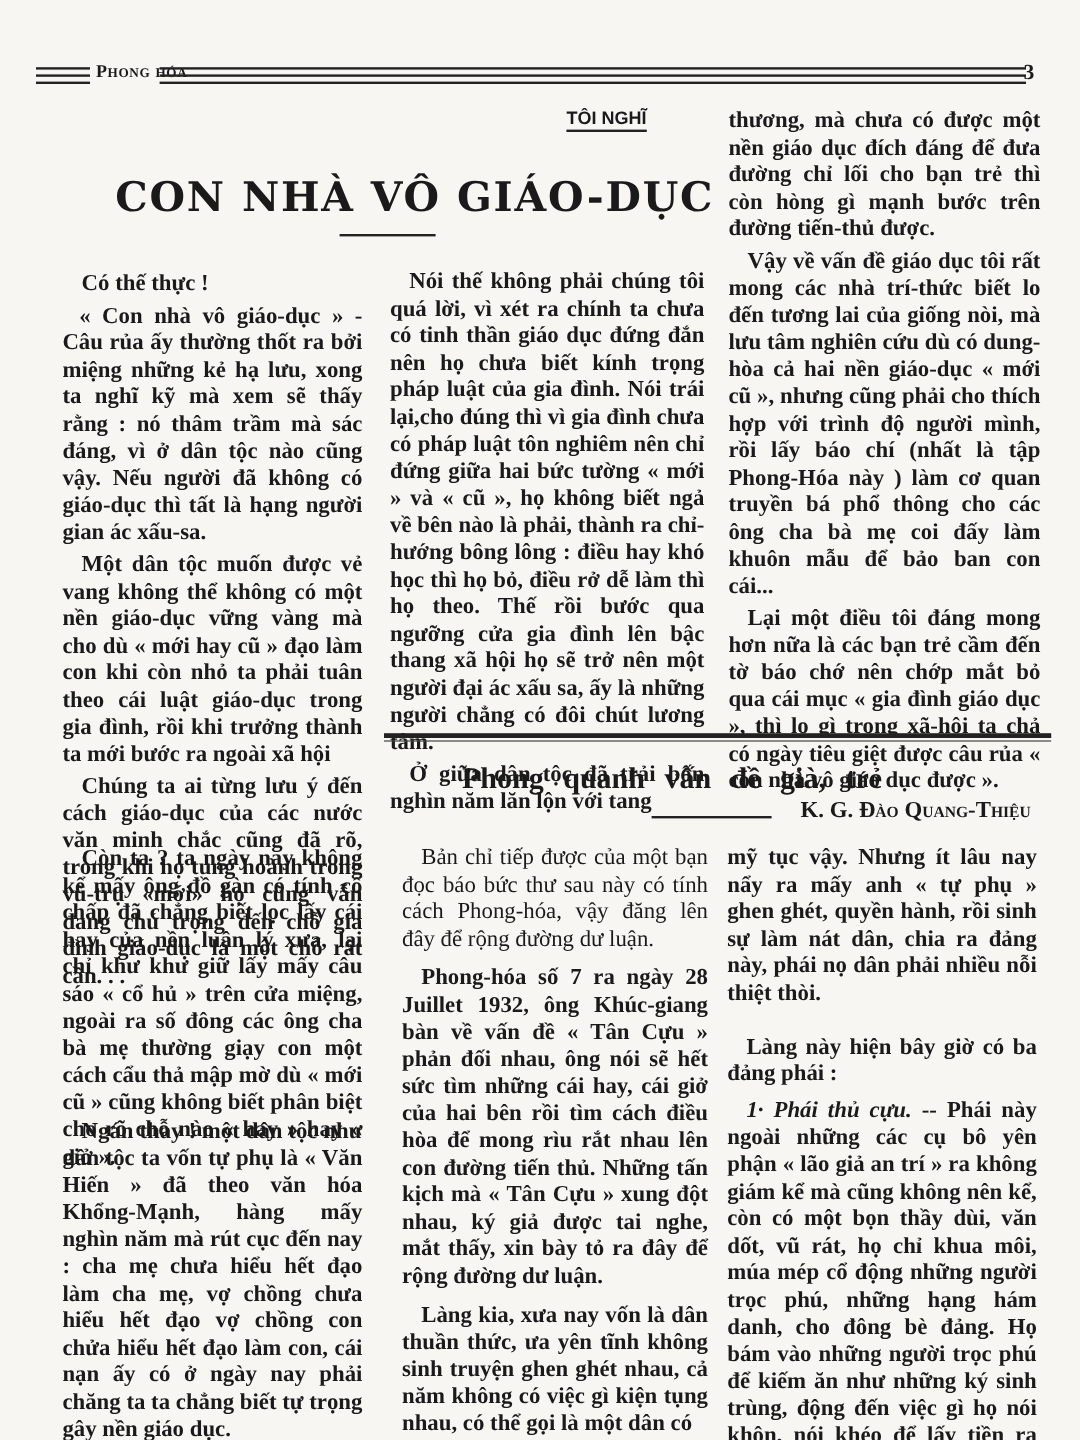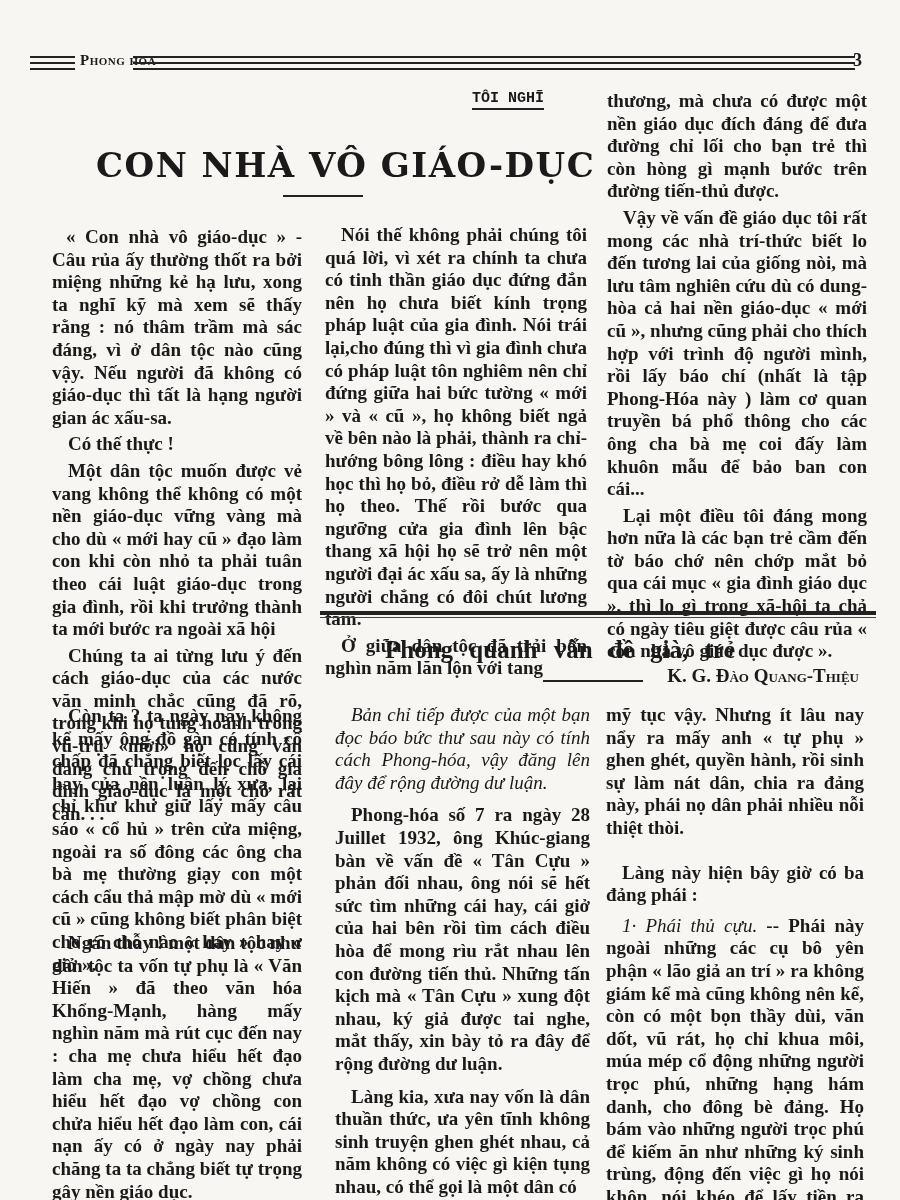--- a/index.html
+++ b/index.html
@@ -8,43 +8,43 @@
       background: #f7f6f3; color: #1a1a1a;
       font-family: "DejaVu Serif", serif;
     }
     .header { position: absolute; left: 30px; top: 50px; width: 840px; height: 30px; }
     .hdr-rules-left { position: absolute; left: 0; top: 6px; width: 45px; }
     .hdr-rules-left div, .hdr-rules-right div { height: 2px; background: #222; margin-bottom: 4px; }
     .hdr-rules-right { position: absolute; left: 103px; top: 6px; width: 722px; }
     .hdr-title { position: absolute; left: 50px; top: 2px; font-size: 15px; font-weight: bold; letter-spacing: 0.5px; font-variant: small-caps; font-family: "Liberation Serif", serif; }
     .hdr-page { position: absolute; right: 8px; top: 0px; font-size: 18px; font-weight: bold; font-family: "Liberation Serif", serif; }
 
-    .kicker { position: absolute; left: 472px; top: 90px; font-size: 15px; font-weight: bold; font-family: Liberation Mono, monospace; border-bottom: 2px solid #222; padding-bottom: 1px; }
+    .kicker { position: absolute; left: 472px; top: 90px; font-size: 15px; font-weight: bold; font-family: Liberation Sans, sans-serif; border-bottom: 2px solid #222; padding-bottom: 1px; }
     .title1 { position: absolute; left: 96px; top: 145px; font-size: 34px; font-weight: bold; letter-spacing: 1.5px; font-family: "DejaVu Serif", serif; white-space: nowrap; }
     .title1-rule { position: absolute; left: 283px; top: 195px; width: 80px; height: 2px; background: #222; }
 
     .col { position: absolute; font-size: 19px; line-height: 22.6px; text-align: justify; font-family: "Liberation Serif", serif; font-weight: bold; }
     .col p { margin: 0; text-indent: 16px; }
     .col p + p { margin-top: 4px; }
     .c1 { left: 52px; top: 226px; width: 250px; }
     .c1b { left: 52px; top: 705px; width: 250px; }
     .c1c { left: 52px; top: 932px; width: 250px; }
     .c2 { left: 325px; top: 224px; width: 262px; }
     .c3 { left: 607px; top: 90px; width: 260px; }
     .sig { text-align: right; font-variant: small-caps; margin-top: 2px; padding-right: 8px; }
 
     .mid-rule { position: absolute; left: 320px; top: 611px; width: 556px; height: 4px; background: #222; }
     .mid-rule2 { position: absolute; left: 320px; top: 617px; width: 556px; height: 1px; background: #444; }
     .title2 { position: absolute; left: 385px; top: 636px; font-size: 25px; font-family: "Liberation Serif", serif; font-weight: bold; word-spacing: 10px; white-space: nowrap; }
     .title2-rule { position: absolute; left: 543px; top: 680px; width: 100px; height: 2px; background: #222; }
 
     .c4 { left: 335px; top: 704px; width: 255px; }
-    .c4 .intro { font-style: italic; font-weight: normal; }
+    .c4 .intro { font-weight: normal; }
     .c5 { left: 606px; top: 704px; width: 258px; }
-    .c5 em { font-weight: normal; }
+    .c5 em { font-weight: bold; }
   </style>
 </head>
 <body>
 
 <div class="header">
   <div class="hdr-rules-left">
       <div></div>
       <div></div>
       <div></div>
     </div>
@@ -55,22 +55,22 @@
       <div></div>
     </div>
   <span class="hdr-page">3</span>
 </div>
 
 <div class="kicker">TÔI NGHĨ</div>
 <div class="title1">CON NHÀ VÔ GIÁO-DỤC</div>
 <div class="title1-rule"></div>
 
 <div class="col c1">
+  <p>Có thế thực !</p>
   <p style="text-indent:14px">« Con nhà vô giáo-dục » - Câu rủa ấy thường thốt ra bởi miệng những kẻ hạ lưu, xong ta nghĩ kỹ mà xem sẽ thấy rằng : nó thâm trầm mà sác đáng, vì ở dân tộc nào cũng vậy. Nếu người đã không có giáo-dục thì tất là hạng người gian ác xấu-sa.</p>
-  <p>Có thế thực !</p>
   <p>Một dân tộc muốn được vẻ vang không thể không có một nền giáo-dục vững vàng mà cho dù « mới hay cũ » đạo làm con khi còn nhỏ ta phải tuân theo cái luật giáo-dục trong gia đình, rồi khi trưởng thành ta mới bước ra ngoài xã hội</p>
   <p>Chúng ta ai từng lưu ý đến cách giáo-dục của các nước văn minh chắc cũng đã rõ, trong khi họ tung hoành trong vũ-trụ «mới» họ cũng vẫn đang chú trọng đến chỗ gia đình giáo-dục là một chỗ rất cần. . .</p>
 </div>
 <div class="col c1b">
   <p>Còn ta ? ta ngày nay không kể mấy ông đồ gàn có tính cố chấp đã chẳng biết lọc lấy cái hay của nền luân lý xưa, lại chỉ khư khư giữ lấy mấy câu sáo « cổ hủ » trên cửa miệng, ngoài ra số đông các ông cha bà mẹ thường giạy con một cách cẩu thả mập mờ dù « mới cũ » cũng không biết phân biệt cho rõ chỗ nào « hay » hay « giở ».</p>
 </div>
 <div class="col c1c">
   <p>Ngán thay ! một dân tộc như dân tộc ta vốn tự phụ là « Văn Hiến » đã theo văn hóa Khổng-Mạnh, hàng mấy nghìn năm mà rút cục đến nay : cha mẹ chưa hiểu hết đạo làm cha mẹ, vợ chồng chưa hiểu hết đạo vợ chồng con chửa hiểu hết đạo làm con, cái nạn ấy có ở ngày nay phải chăng ta ta chẳng biết tự trọng gây nền giáo dục.</p>
 </div>
 

